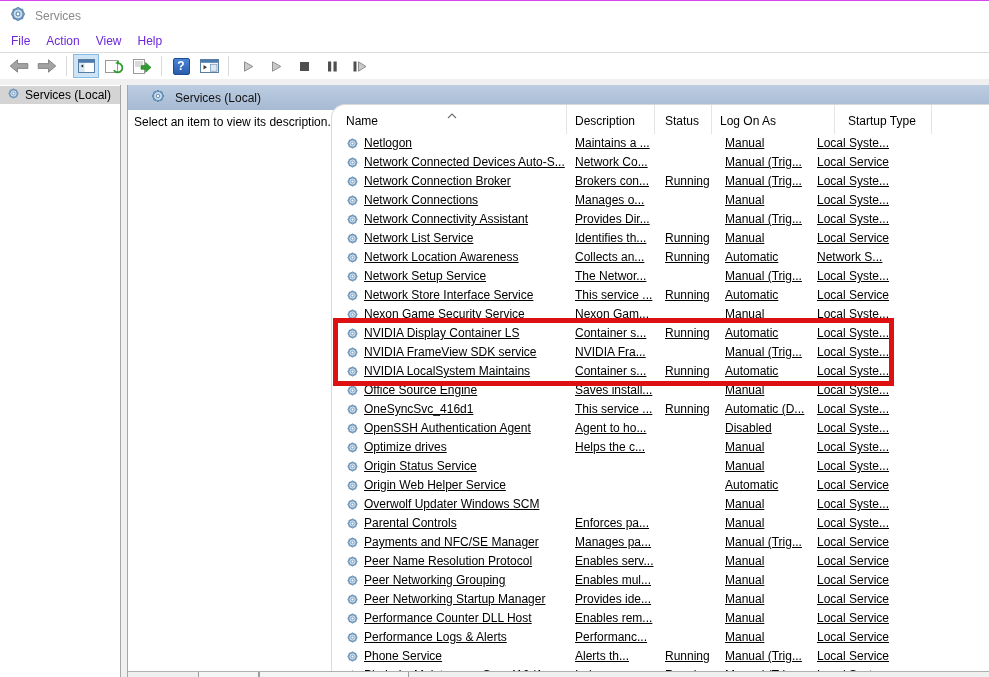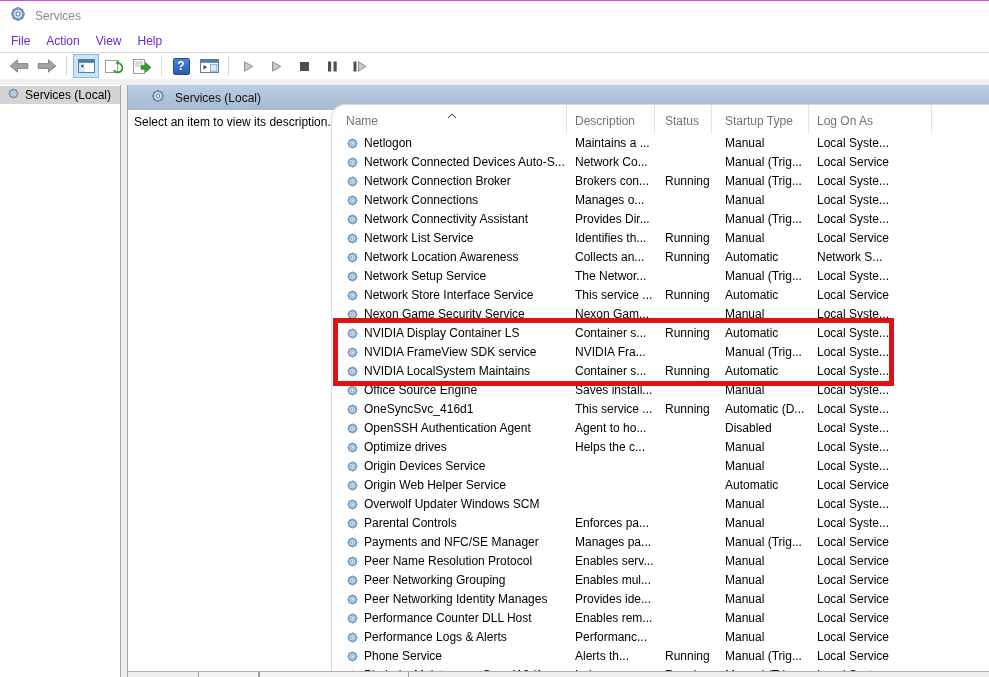--- a/index.html
+++ b/index.html
@@ -66,30 +66,30 @@
   .notch.n2 { left:131px; width:150px; }
   
   .list-panel {
     position:absolute; left:203px; top:19px; right:0; bottom:6px;
     background:#fff; border:1px solid #d9d9d9; border-right:none; border-bottom:none;
     border-top-left-radius:14px; overflow:hidden;
   }
   .hdr { position:absolute; top:0; left:0; right:0; height:29px; display:flex; }
   .hcell {
     padding-top:9px; border-right:1px solid #e4e4e4; white-space:nowrap;
-    overflow:hidden; position:relative; color:#737373;
+    overflow:hidden; position:relative; color:#000000;
   }
   .sort-chevron { position:absolute; left:115px; top:3px; }
   .c-name    { width:235px; padding-left:14px; }
   .c-desc    { width:88px;  padding-left:8px;  }
   .c-status  { width:57px;  padding-left:10px; }
   .c-startup { width:97px;  padding-left:13px; }
   .c-logon   { width:123px; padding-left:8px;  }
   .rows { position:absolute; top:29px; left:0; right:0; }
-  .row { height:19px; display:flex; align-items:flex-end; white-space:nowrap; }
+  .row { height:19px; display:flex; align-items:flex-end; white-space:nowrap;text-decoration:underline; }
   .row .cell { overflow:hidden; height:19px; line-height:19px; }
   .row .c-name { display:flex; align-items:center; padding-left:14px; }
   .row .gear { display:inline-flex; margin-right:5px; flex:none; }
   
   .red-rect {
     position:absolute; left:333px; top:318px; width:561px; height:68px;
     border:5px solid #dd1111; z-index:6; pointer-events:none;
   }
 </style>
 </head>
@@ -219,22 +219,22 @@
         <div class="hcell c-name">
           <span>Name</span>
           <span class="sort-chevron">
             <svg width="10" height="6" viewBox="0 0 10 6">
                 <path d="M1 5 L5 1 L9 5" fill="none" stroke="#6f6f6f" stroke-width="1.1"></path>
               </svg>
           </span>
         </div>
         <div class="hcell c-desc">Description</div>
         <div class="hcell c-status">Status</div>
+        <div class="hcell c-logon">Log On As</div>
         <div class="hcell c-startup">Startup Type</div>
-        <div class="hcell c-logon">Log On As</div>
       </div>
       <div class="rows">
   <div class="row">
     <div class="cell c-name">
       <span class="gear gear-slot">
                 <svg width="13" height="13" viewBox="0 0 14 14">
     <rect x="3.1" y="3.1" width="7.8" height="7.8" rx="1.4" fill="#9cbcd8" stroke="#5c86ad" stroke-width="0.8"></rect>
     <rect x="3.1" y="3.1" width="7.8" height="7.8" rx="1.4" transform="rotate(45 7 7)" fill="#9cbcd8" stroke="#5c86ad" stroke-width="0.8"></rect>
     <circle cx="7" cy="7" r="3.9" fill="#c7dcee" stroke="#5c86ad" stroke-width="0.8"></circle>
     <circle cx="7" cy="7" r="1.5" fill="#ffffff" stroke="#5c86ad" stroke-width="0.8"></circle>
@@ -539,21 +539,21 @@
   <div class="row">
     <div class="cell c-name">
       <span class="gear gear-slot">
                 <svg width="13" height="13" viewBox="0 0 14 14">
     <rect x="3.1" y="3.1" width="7.8" height="7.8" rx="1.4" fill="#9cbcd8" stroke="#5c86ad" stroke-width="0.8"></rect>
     <rect x="3.1" y="3.1" width="7.8" height="7.8" rx="1.4" transform="rotate(45 7 7)" fill="#9cbcd8" stroke="#5c86ad" stroke-width="0.8"></rect>
     <circle cx="7" cy="7" r="3.9" fill="#c7dcee" stroke="#5c86ad" stroke-width="0.8"></circle>
     <circle cx="7" cy="7" r="1.5" fill="#ffffff" stroke="#5c86ad" stroke-width="0.8"></circle>
   </svg>
               </span>
-      <span>Origin Devices Service</span>
+      <span>Origin Status Service</span>
     </div>
     <div class="cell c-desc"></div>
     <div class="cell c-status"></div>
     <div class="cell c-startup">Manual</div>
     <div class="cell c-logon">Local Syste...</div>
   </div>
 
   <div class="row">
     <div class="cell c-name">
       <span class="gear gear-slot">
@@ -665,21 +665,21 @@
   <div class="row">
     <div class="cell c-name">
       <span class="gear gear-slot">
                 <svg width="13" height="13" viewBox="0 0 14 14">
     <rect x="3.1" y="3.1" width="7.8" height="7.8" rx="1.4" fill="#9cbcd8" stroke="#5c86ad" stroke-width="0.8"></rect>
     <rect x="3.1" y="3.1" width="7.8" height="7.8" rx="1.4" transform="rotate(45 7 7)" fill="#9cbcd8" stroke="#5c86ad" stroke-width="0.8"></rect>
     <circle cx="7" cy="7" r="3.9" fill="#c7dcee" stroke="#5c86ad" stroke-width="0.8"></circle>
     <circle cx="7" cy="7" r="1.5" fill="#ffffff" stroke="#5c86ad" stroke-width="0.8"></circle>
   </svg>
               </span>
-      <span>Peer Networking Identity Manages</span>
+      <span>Peer Networking Startup Manager</span>
     </div>
     <div class="cell c-desc">Provides ide...</div>
     <div class="cell c-status"></div>
     <div class="cell c-startup">Manual</div>
     <div class="cell c-logon">Local Service</div>
   </div>
 
   <div class="row">
     <div class="cell c-name">
       <span class="gear gear-slot">

